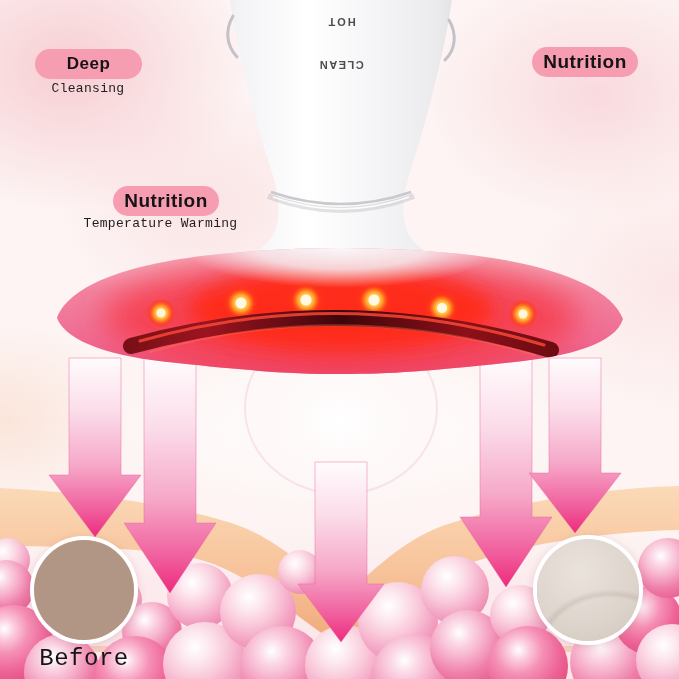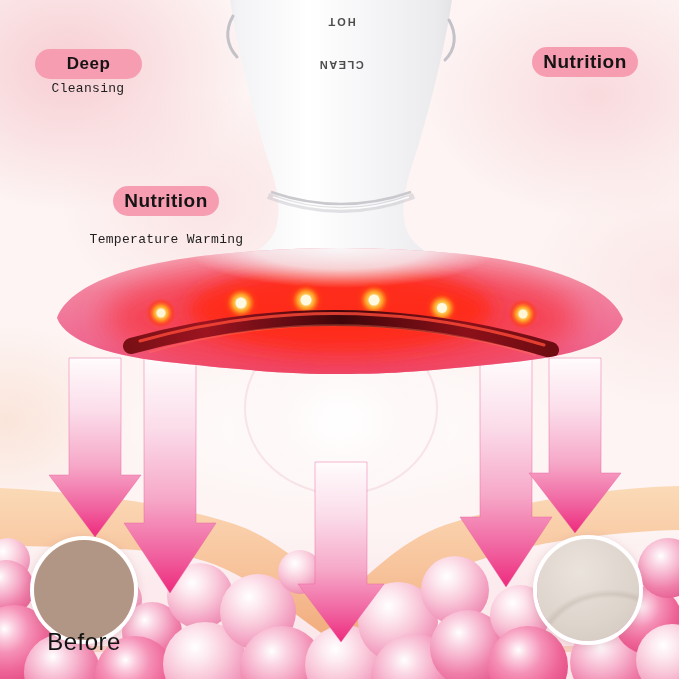--- a/index.html
+++ b/index.html
@@ -234,26 +234,26 @@
       </g>
     </g>
   </svg>
 
   <div class="pill" id="pill-deep" style="left:35px;top:49px;width:107px;">Deep</div>
   <div class="sub" style="left:18px;top:81px;width:140px;">Cleansing</div>
 
   <div class="pill" style="left:532px;top:47px;width:106px;font-size:19px;">Nutrition</div>
 
   <div class="pill" style="left:113px;top:186px;width:106px;font-size:19px;">Nutrition</div>
-  <div class="sub" style="left:44px;top:216px;width:245px;margin-top:16px;">Temperature Warming</div>
+  <div class="sub" style="left:38px;top:216px;width:245px;">Temperature Warming</div>
 
   <div class="devtext" style="left:311px;top:16px;">HOT</div>
   <div class="devtext" style="left:311px;top:59px;letter-spacing:1.5px;">CLEAN</div>
 
   <div class="photo-circle" id="before-circle">
     <div class="photo-inner"></div>
   </div>
   <div class="photo-circle" id="after-circle">
     <div class="photo-inner"></div>
   </div>
-  <div class="ba-label" style="left:32px;top:628px;width:104px;">Before</div>
+  <div class="ba-label" style="left:32px;top:645px;width:104px;font-family:Liberation Mono, monospace;">Before</div>
 
 </div>
 
 </body></html>

